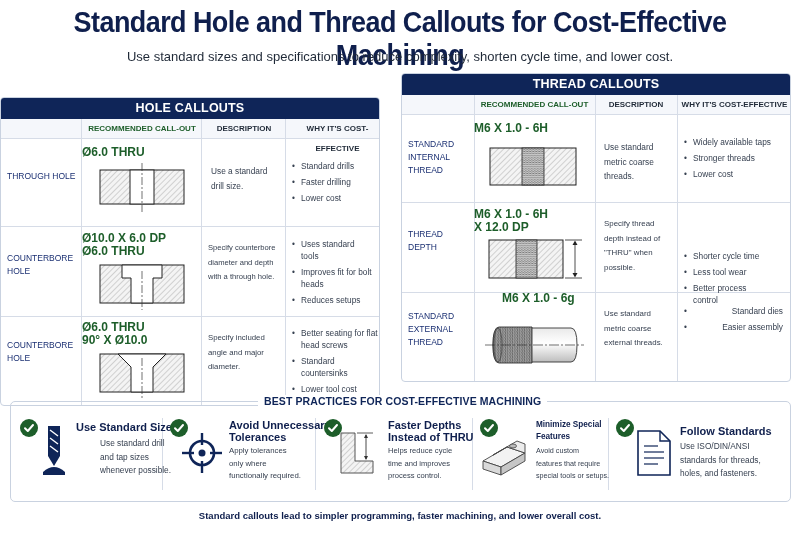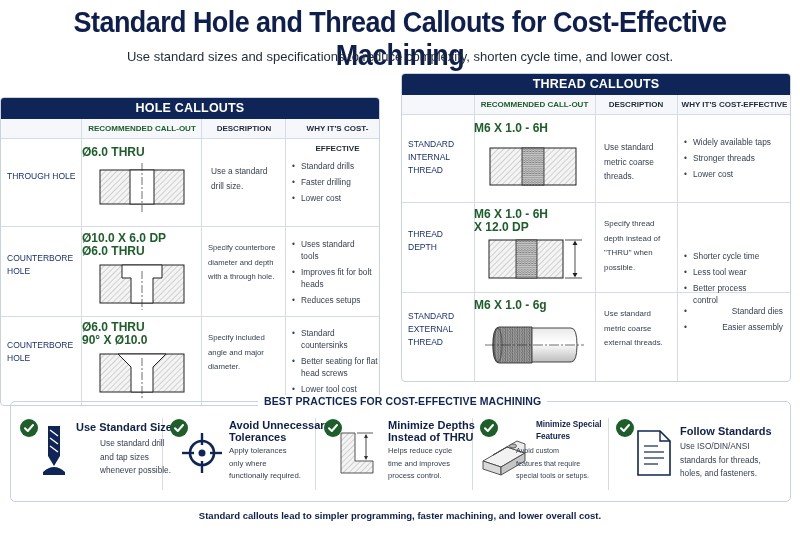--- a/index.html
+++ b/index.html
@@ -141,22 +141,22 @@
       <rect x="3" y="4" width="84" height="38" fill="url(#hatch)" stroke="#222" stroke-width="1"></rect>
       <path d="M21 4 L69 4 L56 17 L56 42 L34 42 L34 17 Z" fill="#fff" stroke="#222" stroke-width="1"></path>
       <line x1="45" y1="8" x2="45" y2="50" stroke="#333" stroke-width="0.7" stroke-dasharray="8,2,2,2"></line>
     </svg>
     <div class="desc" style="left:207px;top:233px;font-size:7.8px;">
       <div>Specify included</div>
       <div>angle and major</div>
       <div>diameter.</div>
     </div>
     <ul class="bullets" style="left:290px;top:229px;width:90px;">
+      <li>Better seating for flat head screws</li>
       <li>Standard countersinks</li>
-      <li>Better seating for flat head screws</li>
       <li>Lower tool cost</li>
     </ul>
   </div>
 </div>
 
 <div class="panel right">
   <div class="panel-head">THREAD CALLOUTS</div>
   <div class="colhead" style="left:0;width:72px;"></div>
   <div class="colhead green" style="left:72px;width:121px;">RECOMMENDED CALL-OUT</div>
   <div class="colhead" style="left:193px;width:82px;">DESCRIPTION</div>
@@ -222,21 +222,21 @@
       <li>Better process control</li>
     </ul>
   </div>
 
   <div>
     <div class="rowlabel" style="left:6px;top:236px;">
       <div>STANDARD</div>
       <div>EXTERNAL</div>
       <div>THREAD</div>
     </div>
-    <div class="callout" style="left:72px;width:121px;top:225px;">
+    <div class="callout" style="left:72px;width:121px;top:218px;padding-left:28px;">
       <div>M6 X 1.0 - 6g</div>
     </div>
     <svg class="drawing" style="left:83px;top:248px;" width="100" height="46">
       <path d="M14 6 L86 6 Q92 6 92 23 Q92 40 86 40 L14 40 Q8 40 8 23 Q8 6 14 6 Z" fill="url(#rodgrad)" stroke="#333" stroke-width="0.9"></path>
       <path d="M14 5 L47 5 L47 41 L14 41 Q8 41 8 23 Q8 5 14 5 Z" fill="url(#extthreads)" stroke="#333" stroke-width="0.9"></path>
       <ellipse cx="13" cy="23" rx="4" ry="17" fill="none" stroke="#444" stroke-width="0.8"></ellipse>
       <line x1="0" y1="23" x2="99" y2="23" stroke="#333" stroke-width="0.7" stroke-dasharray="10,2,2,2"></line>
     </svg>
     <div class="desc" style="left:202px;top:233px;font-size:7.9px;">
       <div>Use standard</div>
@@ -312,21 +312,21 @@
       </svg>
   </div>
   <svg style="position:absolute;left:339px;top:431px;" width="42" height="44" viewBox="0 0 42 44">
     <path d="M2 2 L16 2 L16 30 L34 30 L34 42 L2 42 Z" fill="url(#hatch)" stroke="#555" stroke-width="1"></path>
     <line x1="18" y1="2" x2="34" y2="2" stroke="#333" stroke-width="0.8"></line>
     <line x1="27" y1="4" x2="27" y2="28" stroke="#333" stroke-width="0.9"></line>
     <path d="M25 7 L27 3 L29 7 Z" fill="#333"></path>
     <path d="M25 25 L27 29 L29 25 Z" fill="#333"></path>
   </svg>
   <div class="bp-head" style="left:388px;top:419px;">
-    <div>Minimize Depths</div>
+    <div>Faster Depths</div>
     <div>Instead of THRU</div>
   </div>
   <div class="bp-text" style="left:388px;top:445px;font-size:7.6px;line-height:12.5px;">
     <div>Helps reduce cycle</div>
     <div>time and improves</div>
     <div>process control.</div>
   </div>
 </div>
 
 <div>
@@ -339,21 +339,21 @@
     <path d="M3 24 L27 10 L45 16 L21 30 Z" fill="#f2f2f2" stroke="#444" stroke-width="0.9"></path>
     <path d="M3 24 L21 30 L21 38 L3 32 Z" fill="#d9d9d9" stroke="#444" stroke-width="0.9"></path>
     <path d="M21 30 L45 16 L45 24 L21 38 Z" fill="#c6c6c6" stroke="#444" stroke-width="0.9"></path>
     <path d="M13 18 L37 4 L45 7 L45 16 L27 10 L15 17 Z" fill="#ececec" stroke="#444" stroke-width="0.9"></path>
     <ellipse cx="33" cy="9" rx="3.5" ry="2" fill="#bbb" stroke="#444" stroke-width="0.8"></ellipse>
   </svg>
   <div class="bp-head" style="left:536px;top:419px;font-size:8.2px;">
     <div>Minimize Special</div>
     <div>Features</div>
   </div>
-  <div class="bp-text small" style="left:516px;top:445px;">
+  <div class="bp-text small" style="left:536px;top:445px;">
     <div>Avoid custom</div>
     <div>features that require</div>
     <div>special tools or setups.</div>
   </div>
 </div>
 
 <div>
   <div class="check" style="left:616px;top:419px;">
     <svg width="12" height="12" viewBox="0 0 12 12">
         <path d="M2 6.2 L4.8 9 L10 3" stroke="#fff" stroke-width="2" fill="none" stroke-linecap="round" stroke-linejoin="round"></path>

